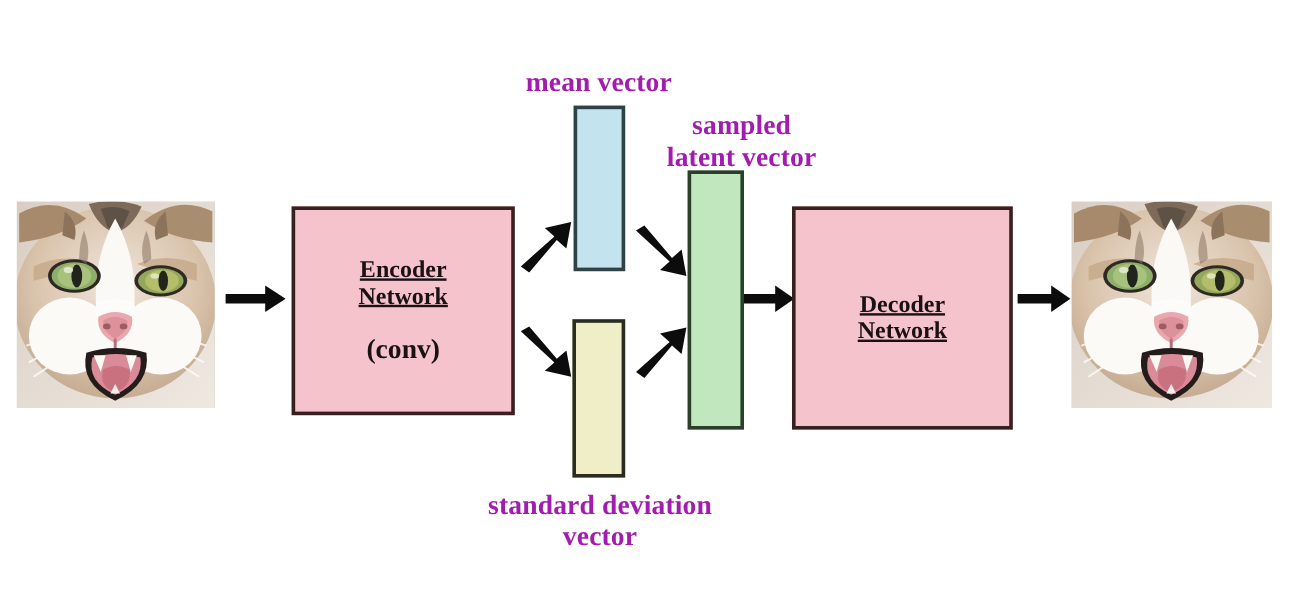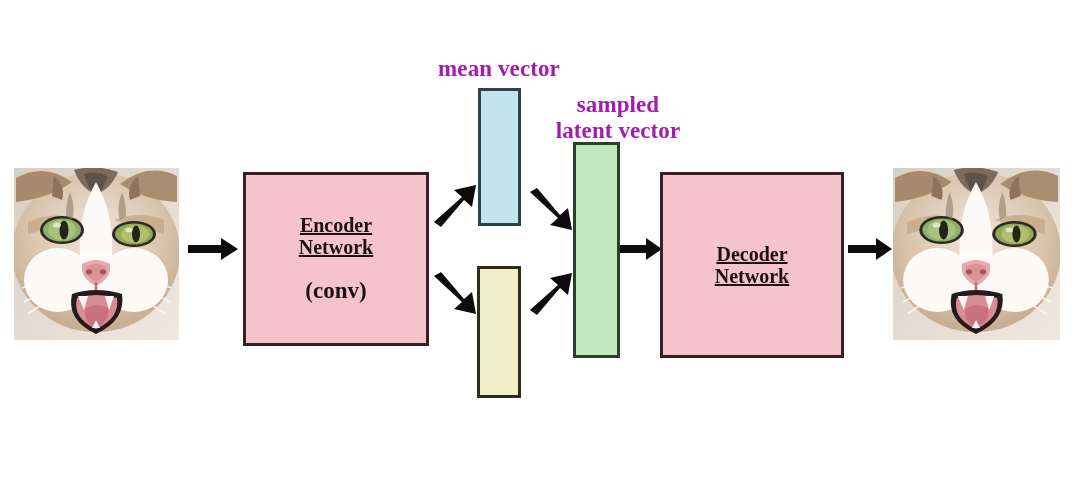--- a/index.html
+++ b/index.html
@@ -182,20 +182,22 @@
   <div class="arrow" style="left:432px; top:272px; width:46px; height:46px;">
     <svg width="46" height="46" viewBox="0 0 46 46">
       <path d="M2 4 L30 30 L22 37 L44 42 L40 20 L32 27 L9 0 Z" fill="#0c0c0c"></path>
     </svg>
   </div>
 
   <div class="label" style="left:404px; top:56px; width:190px;">mean vector</div>
   <div class="vecbar mean" style="left:478px; top:88px; width:43px; height:138px;"></div>
 
   <div class="vecbar stddev" style="left:477px; top:266px; width:44px; height:132px;"></div>
+  <div class="label" style="left:380px; top:408px; width:240px;">standard deviation
+vector</div>
 
   <div class="arrow" style="left:528px; top:188px; width:46px; height:46px;">
     <svg width="46" height="46" viewBox="0 0 46 46">
       <path d="M2 4 L30 30 L22 37 L44 42 L40 20 L32 27 L9 0 Z" fill="#0c0c0c"></path>
     </svg>
   </div>
 
   <div class="arrow" style="left:528px; top:270px; width:46px; height:46px;">
     <svg width="46" height="46" viewBox="0 0 46 46">
       <path d="M2 40 L30 15 L22 8 L44 3 L40 25 L32 18 L9 45 Z" fill="#0c0c0c"></path>

